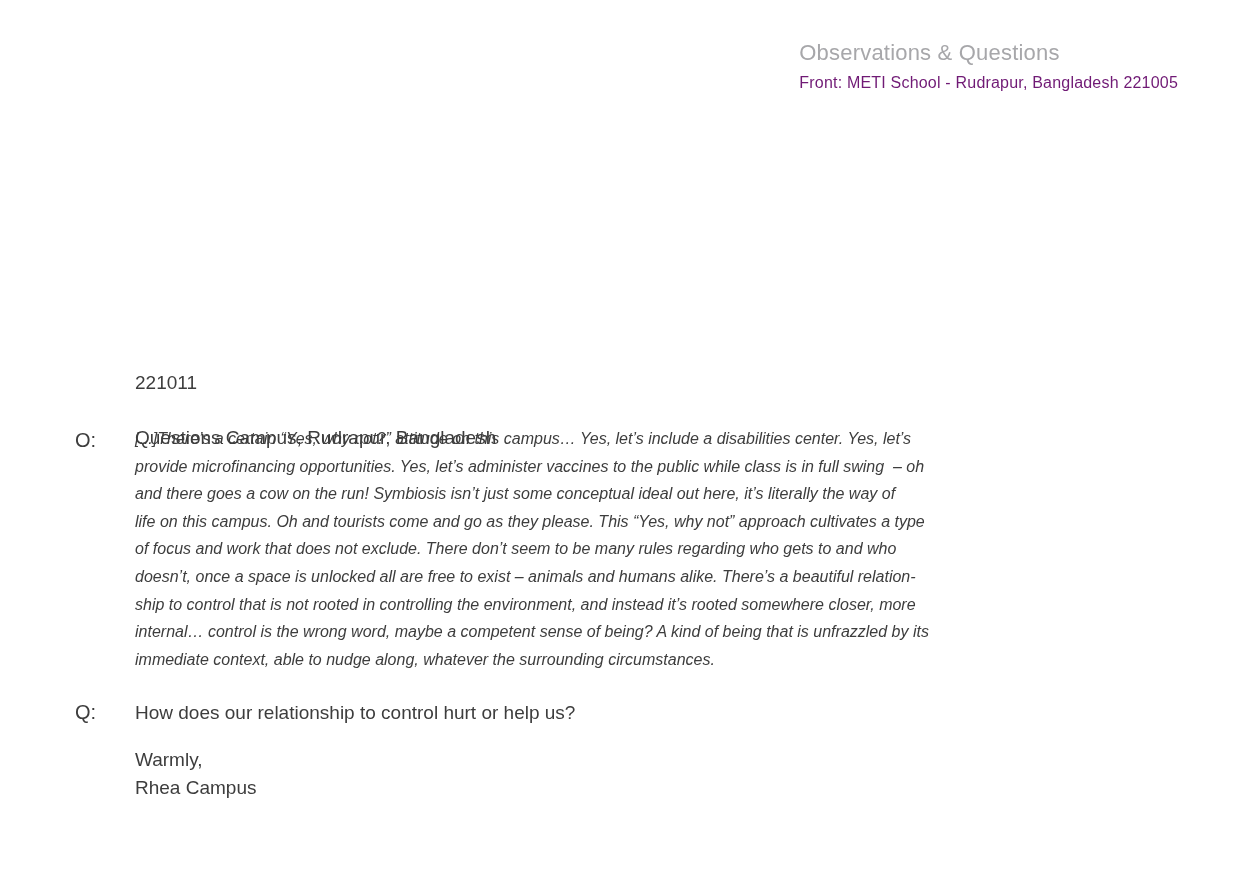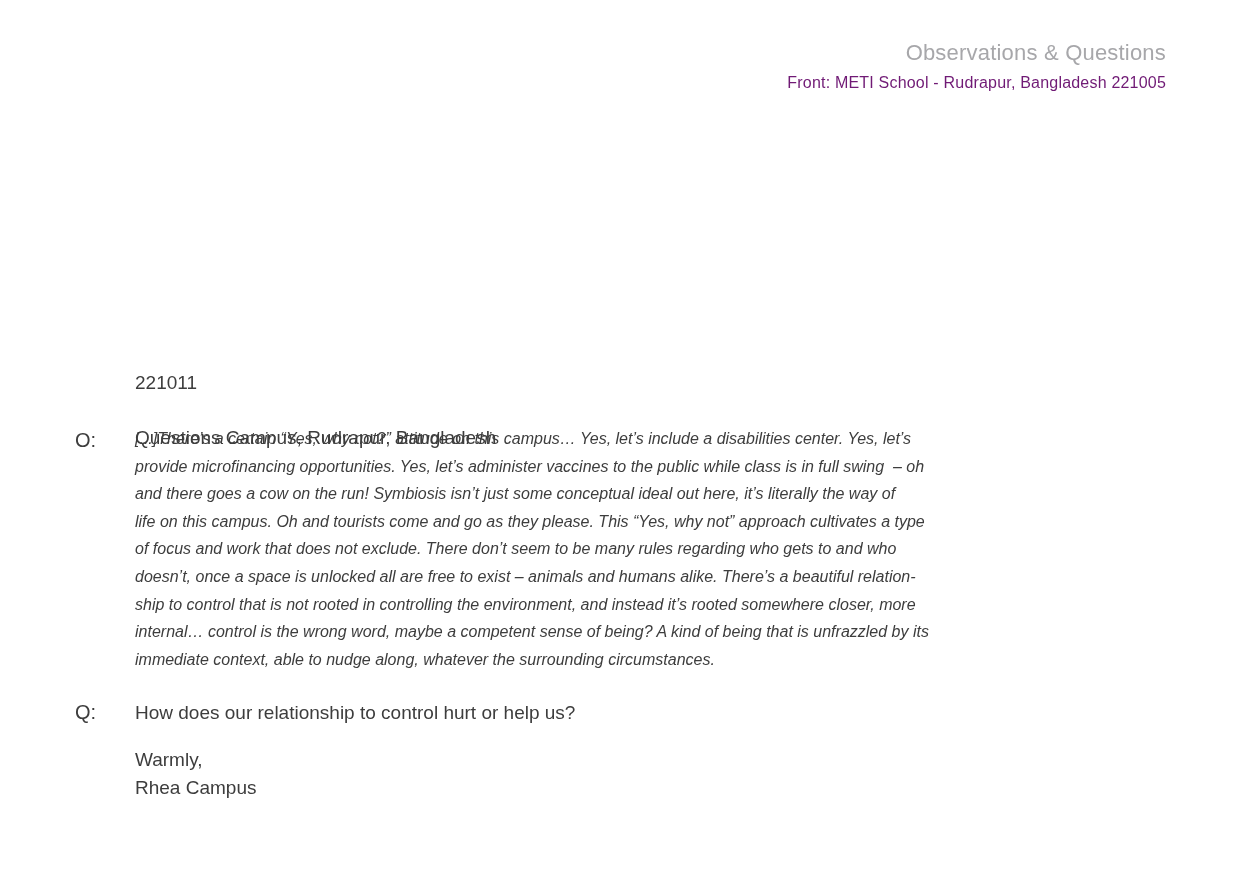--- a/index.html
+++ b/index.html
@@ -16,22 +16,22 @@
     color: #3d3d3d;
   }
   .page {
     position: absolute;
     inset: 0;
     background: #ffffff;
   }
   .header {
     position: absolute;
     top: 40px;
-    right: 74px;
-    text-align: right;
+    right: 62px;
+    text-align: left;
   }
   .header-title {
     font-size: 22px;
     font-weight: 400;
     color: #a7a7aa;
     letter-spacing: 0.2px;
   }
   .header-subtitle {
     margin-top: 8px;
     font-size: 16px;

